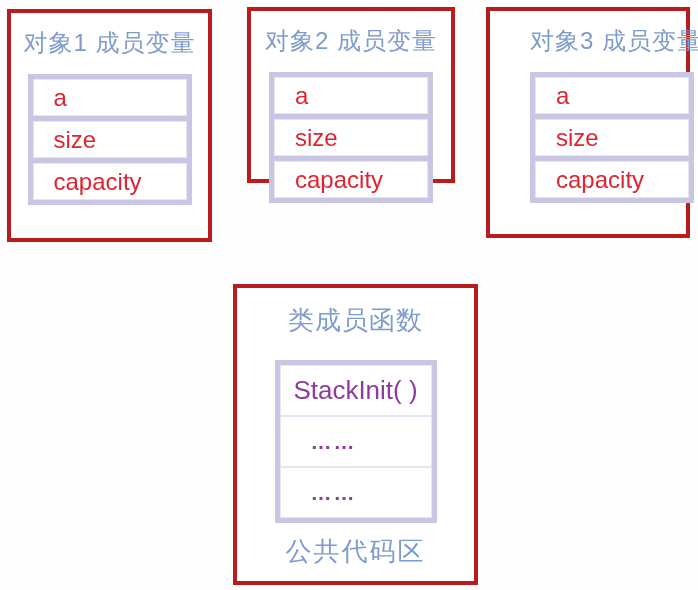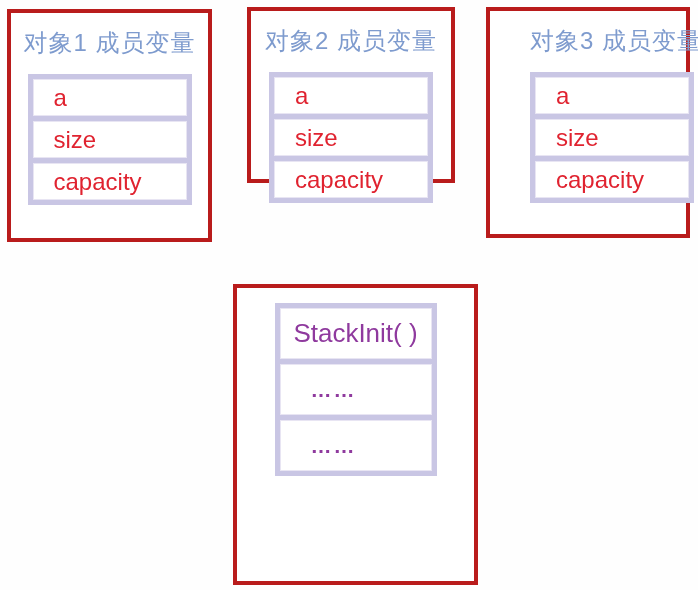--- a/index.html
+++ b/index.html
@@ -56,28 +56,27 @@
     font-size: 24px;
     color: #E02330;
   }
 
   .class-title {
     margin-top: 16px;
     font-size: 26px;
     line-height: 32px;
   }
   .func-table {
-    margin: 15px auto 0;
+    margin: 24px auto 0;
     width: 162px;
     box-sizing: border-box;
     background: #C9C6E4;
     padding: 5px;
     display: flex;
     flex-direction: column;
-    gap: 5px;
   }
   .func-row {
     box-sizing: border-box;
     height: 51px;
     background: #ffffff;
     border: 1px solid #E8E5F3;
     display: flex;
     align-items: center;
     justify-content: center;
     font-size: 26px;
@@ -125,20 +124,22 @@
   <div class="box obj-box-3">
     <div class="box-title">对象3 成员变量</div>
     <div class="member-table">
       <div class="member-row">a</div>
       <div class="member-row">size</div>
       <div class="member-row">capacity</div>
     </div>
   </div>
 
   <div class="box class-box">
+    <div class="box-title class-title">类成员函数</div>
     <div class="func-table">
       <div class="func-row">StackInit( )</div>
       <div class="func-row dots">……</div>
       <div class="func-row dots">……</div>
     </div>
+    <div class="box-footer">公共代码区</div>
   </div>
 
 </div>
 
 </body></html>

